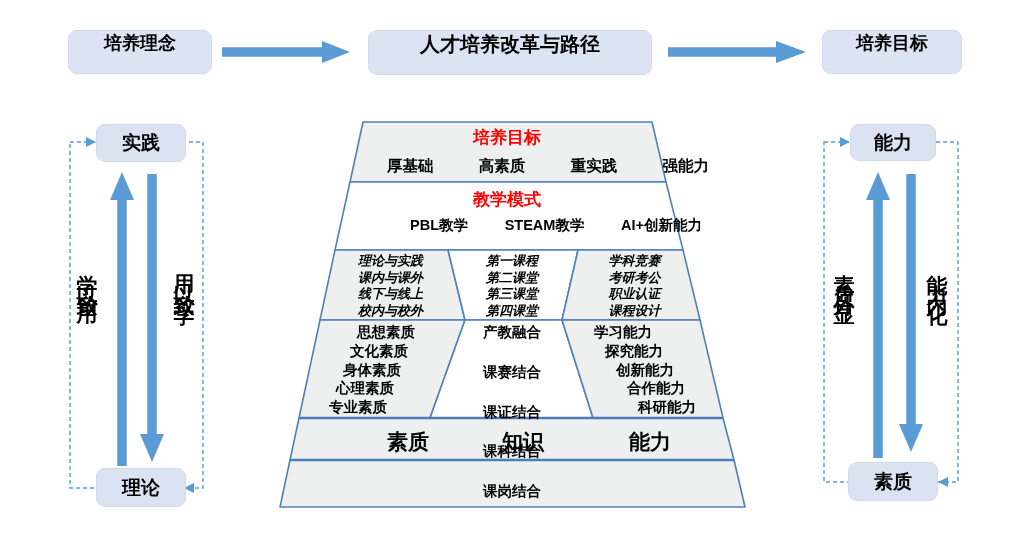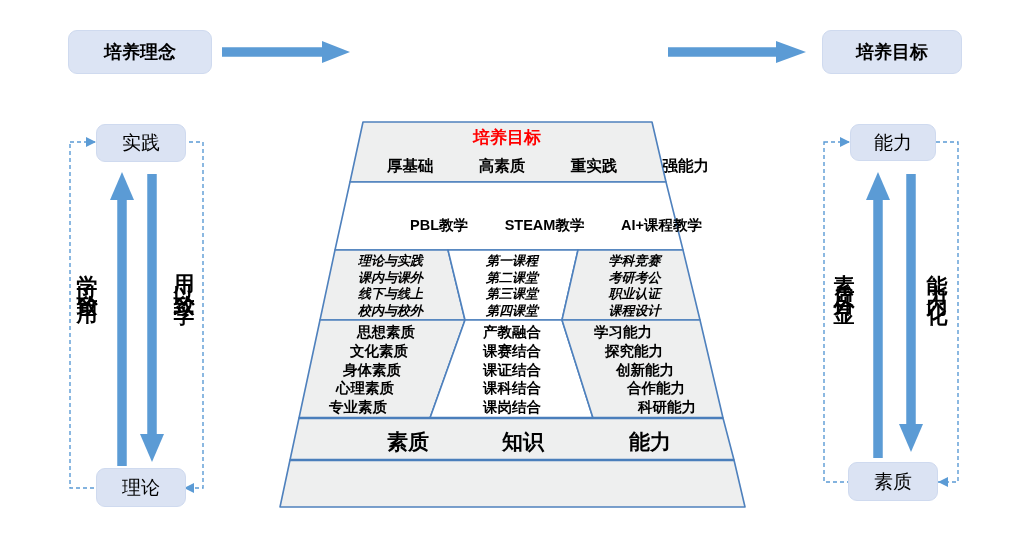--- a/index.html
+++ b/index.html
@@ -1,24 +1,24 @@
 <!DOCTYPE html>
 <html><head>
 <meta charset="utf-8">
 <style>
   html,body{margin:0;padding:0;background:#fff;}
   .stage{position:relative;width:1018px;height:536px;background:#ffffff;overflow:hidden;
          font-family:"Liberation Sans","DejaVu Sans",sans-serif;color:#000;}
   .abs{position:absolute;}
   
   .pill{position:absolute;background:#dce4f4;border:1px solid #cfdaef;border-radius:9px;
-        display:flex;align-items:center;justify-content:center;font-weight:600;white-space:nowrap;}
+        display:flex;align-items:flex-start;justify-content:center;font-weight:600;white-space:nowrap;}
   
   .side-box{position:absolute;background:#dbe3f3;border:1px solid #cfdaef;border-radius:9px;
-        display:flex;align-items:center;justify-content:center;font-weight:400;font-size:19px;white-space:nowrap;z-index:3;}
+        display:flex;align-items:center;justify-content:center;font-weight:700;font-size:19px;white-space:nowrap;z-index:3;}
   .vtext{position:absolute;writing-mode:vertical-rl;text-orientation:upright;
         font-size:21px;font-weight:600;letter-spacing:10px;white-space:nowrap;z-index:3;}
   
   .ptitle{position:absolute;color:#ff0000;font-weight:700;font-size:17px;text-align:center;white-space:nowrap;
         display:flex;justify-content:center;z-index:2;}
   .prow{position:absolute;display:flex;justify-content:space-between;align-items:center;z-index:2;
         font-weight:600;white-space:nowrap;margin-left:40px;}
   .cell{position:absolute;display:flex;flex-direction:column;align-items:center;z-index:2;font-weight:600;}
   .cell div{white-space:nowrap;}
   .r3 .cell div{font-size:13px;line-height:16.5px;font-style:italic;}
@@ -41,20 +41,23 @@
 
   <div class="pill" style="left:68px;top:30px;width:142px;height:42px;font-size:18px;">
     <span>培养理念</span>
   </div>
 
   <svg class="abs" style="left:222px;top:40px;" width="128" height="24" viewBox="0 0 128 24">
     <line x1="0" y1="12" x2="100" y2="12" stroke="#5b9bd5" stroke-width="9.5"></line>
     <polygon points="100,1 128,12 100,23" fill="#5b9bd5"></polygon>
   </svg>
 
+  <div class="pill" style="left:368px;top:30px;width:282px;height:43px;font-size:20px;">
+    <span>人才培养改革与路径</span>
+  </div>
 
   <svg class="abs" style="left:668px;top:40px;" width="138" height="24" viewBox="0 0 138 24">
     <line x1="0" y1="12" x2="108" y2="12" stroke="#5b9bd5" stroke-width="9.5"></line>
     <polygon points="108,1 138,12 108,23" fill="#5b9bd5"></polygon>
   </svg>
 
   <div class="pill" style="left:822px;top:30px;width:138px;height:42px;font-size:18px;">
     <span>培养目标</span>
   </div>
 
@@ -116,24 +119,25 @@
   </svg>
 
   <div class="ptitle" style="left:377px;top:126px;width:260px;">培养目标</div>
   <div class="prow" style="left:347px;top:156px;width:322px;font-size:15.5px;">
     <span>厚基础</span>
     <span>高素质</span>
     <span>重实践</span>
     <span>强能力</span>
   </div>
 
+  <div class="ptitle" style="left:377px;top:188px;width:260px;">教学模式</div>
   <div class="prow" style="left:370px;top:216px;width:292px;font-size:14.5px;">
     <span>PBL教学</span>
     <span>STEAM教学</span>
-    <span>AI+课程教学</span>
+    <span>AI+创新能力</span>
   </div>
 
   <div class="r3">
     <div class="cell" style="left:328px;top:253px;width:125px;">
       <div>理论与实践</div>
       <div>课内与课外</div>
       <div>线下与线上</div>
       <div>校内与校外</div>
     </div>
     <div class="cell" style="left:455px;top:253px;width:114px;">
@@ -151,21 +155,21 @@
   </div>
 
   <div class="r4">
     <div class="cell stair-l" style="left:307px;top:323px;width:130px;">
       <div>思想素质</div>
       <div>文化素质</div>
       <div>身体素质</div>
       <div>心理素质</div>
       <div>专业素质</div>
     </div>
-    <div class="cell" style="left:455px;top:323px;width:114px;">
+    <div class="cell" style="left:455px;top:323px;width:114px;gap:21px;">
       <div>产教融合</div>
       <div>课赛结合</div>
       <div>课证结合</div>
       <div>课科结合</div>
       <div>课岗结合</div>
     </div>
     <div class="cell stair-r" style="left:580px;top:323px;width:130px;">
       <div>学习能力</div>
       <div>探究能力</div>
       <div>创新能力</div>

